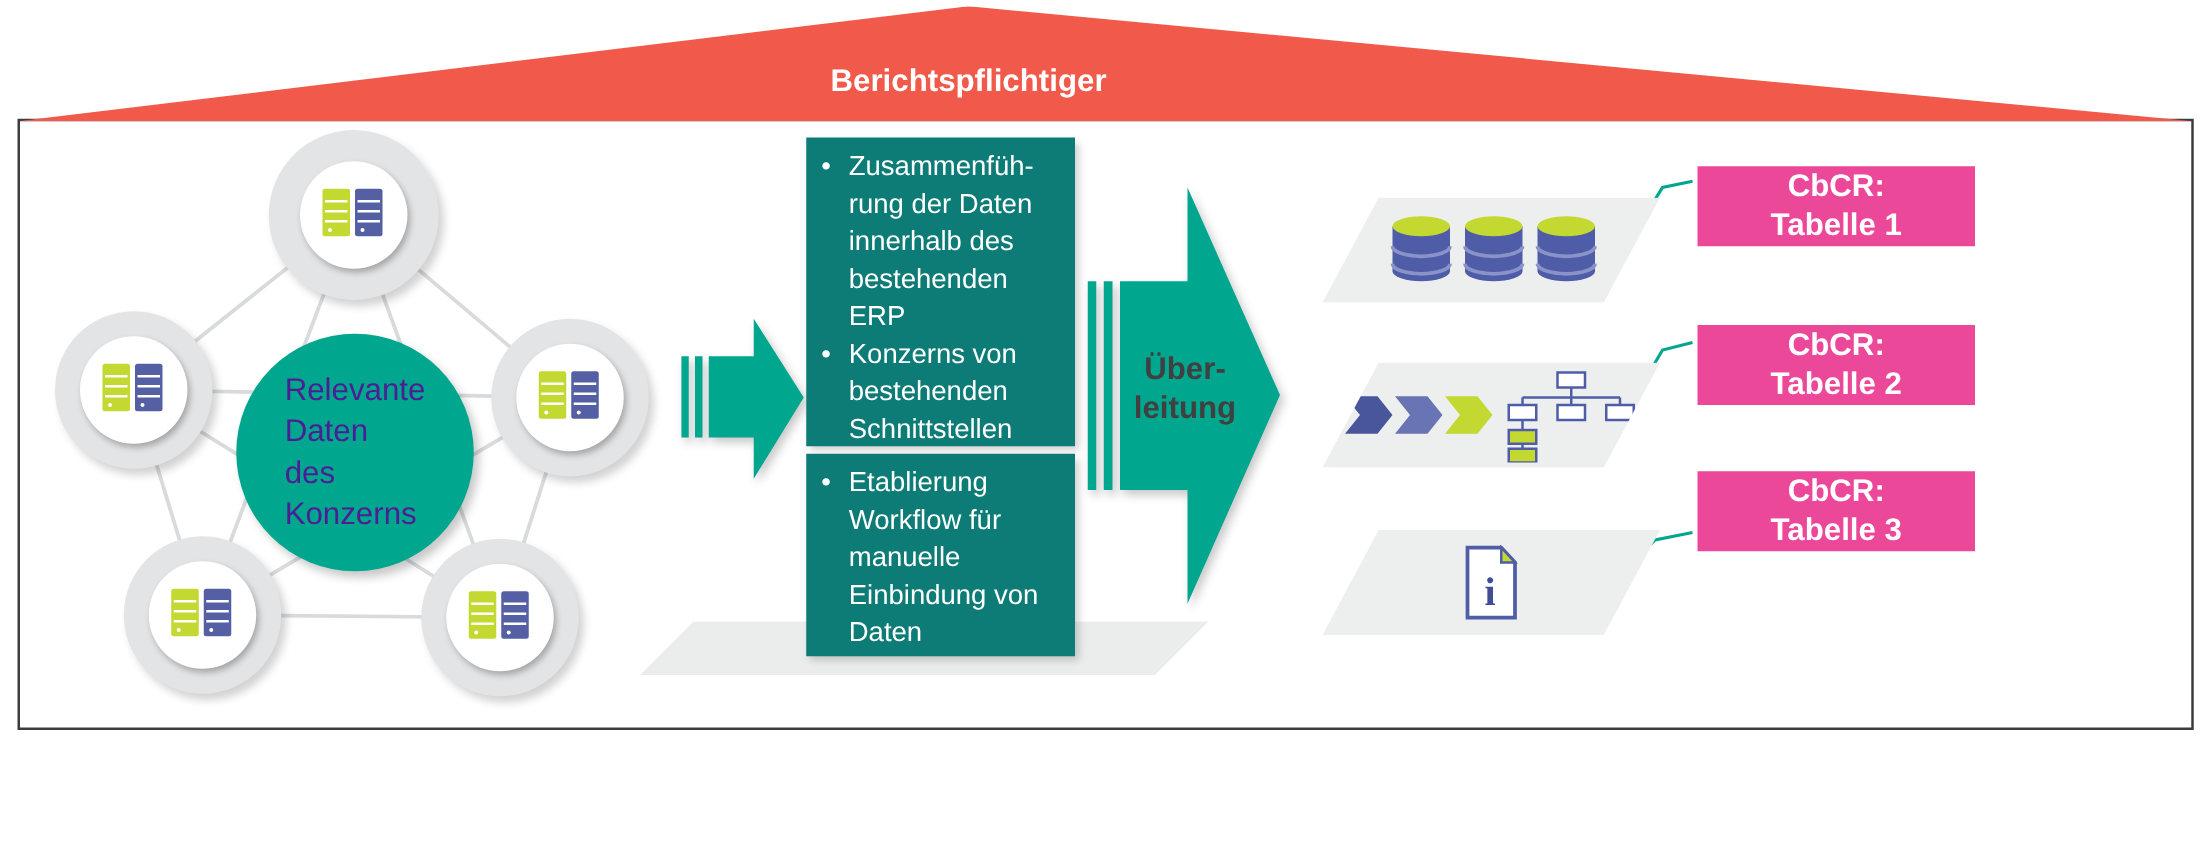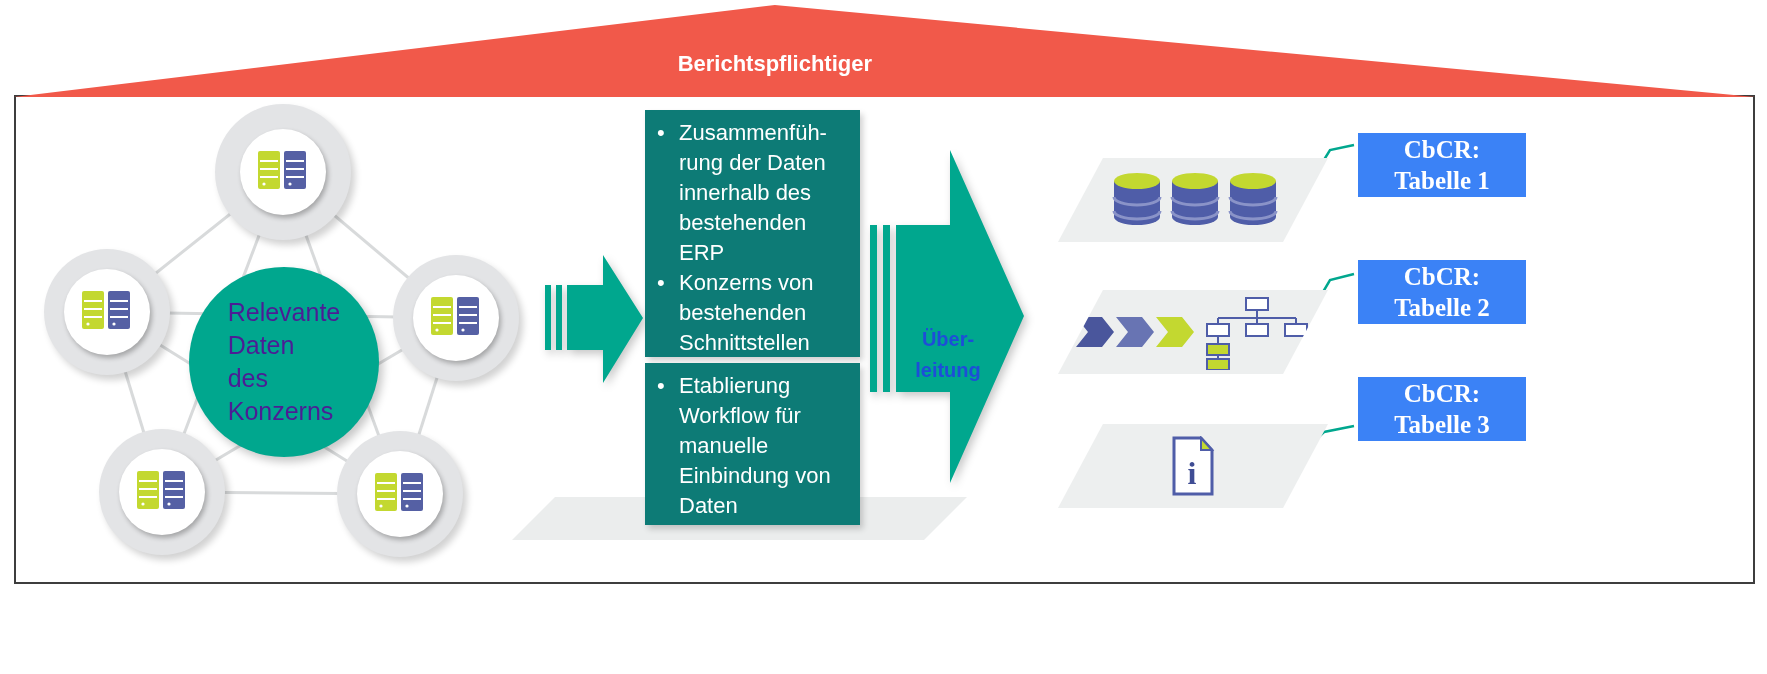--- a/index.html
+++ b/index.html
@@ -3,21 +3,21 @@
 <meta charset="utf-8">
 <style>
   html,body{margin:0;padding:0;background:#fff;}
   .canvas{position:relative;width:1767px;height:674px;background:#fff;overflow:hidden;
           font-family:"Liberation Sans",sans-serif;}
 
   
   .roof{position:absolute;left:14px;top:5px;width:1741px;height:92px;background:#f1594a;
         clip-path:polygon(0 100%,43.7% 0,100% 100%);z-index:3;}
   .roof-label{position:absolute;left:43.7%;top:46px;transform:translateX(-50%);
-              color:#fff;font-weight:bold;font-size:22px;white-space:nowrap;}
+              color:#fff;font-weight:bold;font-size:25px;white-space:nowrap;}
 
   
   .main-box{position:absolute;left:14px;top:95px;width:1737px;height:485px;
             border:2px solid #3d3d3d;background:#fff;z-index:0;}
 
   .overlay{position:absolute;left:0;top:0;z-index:1;pointer-events:none;}
 
   
   .node{position:absolute;border-radius:50%;background:#e3e4e6;z-index:2;
         box-shadow:4px 5px 7px rgba(0,0,0,.18);display:flex;align-items:center;justify-content:center;}
@@ -26,42 +26,42 @@
   .center-circle{position:absolute;left:189px;top:267px;width:190px;height:190px;border-radius:50%;
                  background:#00a78e;z-index:3;display:flex;align-items:center;justify-content:center;
                  box-shadow:4px 5px 8px rgba(0,0,0,.22);}
   .center-label{color:#4c1d95;font-size:25px;line-height:33px;}
 
   .pre{white-space:pre-line;}
 
   
   .arrow-svg{position:absolute;z-index:2;filter:drop-shadow(3px 4px 4px rgba(0,0,0,.22));}
   .big-arrow-label{position:absolute;left:888px;top:280px;width:120px;z-index:3;text-align:center;
-                   color:#1d4ed8;font-weight:bold;font-size:20px;line-height:31px;margin-top:44px;}
+                   color:#404040;font-weight:bold;font-size:25px;line-height:31px;}
 
   
   .step-box{position:absolute;left:645px;width:215px;background:#0d7b76;z-index:2;
             box-shadow:3px 4px 6px rgba(0,0,0,.18);box-sizing:border-box;padding:8px 6px 0 12px;}
   .step-box-1{top:110px;height:247px;}
   .step-box-2{top:363px;height:162px;}
   .bullet{display:flex;color:#fff;font-size:22px;line-height:30px;}
   .bullet .marker{width:22px;flex:0 0 22px;}
 
   
   .platform{position:absolute;left:512px;top:497px;width:455px;height:43px;background:#ebeded;
             clip-path:polygon(43px 0,100% 0,calc(100% - 43px) 100%,0 100%);z-index:1;}
   .tile{position:absolute;width:270px;height:84px;background:#edefef;z-index:1;
         clip-path:polygon(45px 0,100% 0,calc(100% - 45px) 100%,0 100%);
         filter:drop-shadow(4px 4px 4px rgba(0,0,0,.20));}
   .tile svg{position:absolute;}
 
   
-  .out-box{position:absolute;left:1358px;width:168px;height:64px;background:#3b82f6;z-index:2;
+  .out-box{position:absolute;left:1358px;width:222px;height:64px;background:#ec4899;z-index:2;
            color:#fff;font-weight:bold;font-size:25px;line-height:31px;text-align:center;
-           display:flex;align-items:center;justify-content:center;font-family:Liberation Serif, serif;}
+           display:flex;align-items:center;justify-content:center;}
 </style>
 </head>
 <body>
 
 <div class="canvas">
 
   <div class="roof">
     <div class="roof-label">Berichtspflichtiger</div>
   </div>
 

